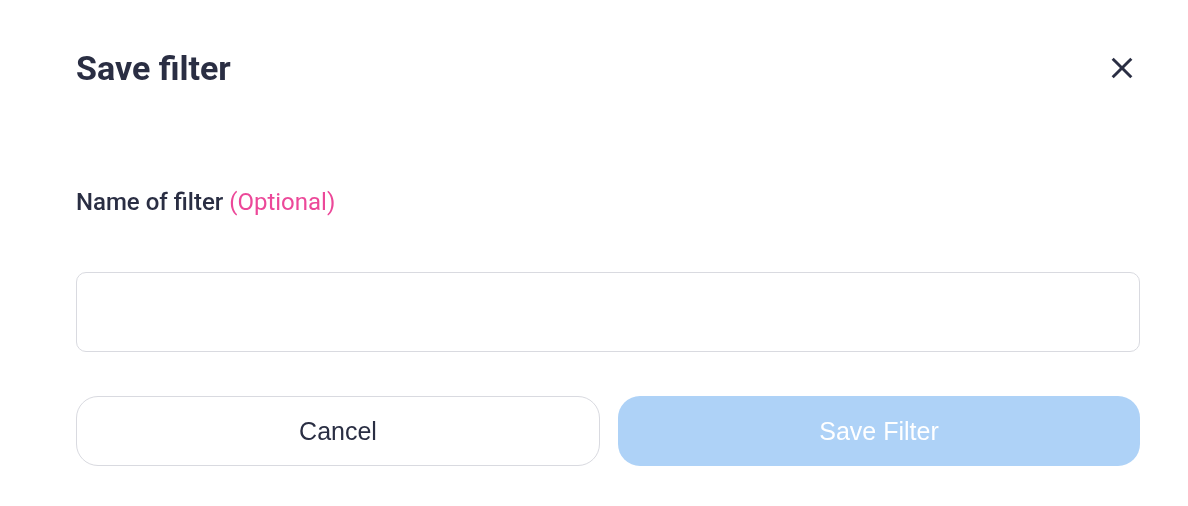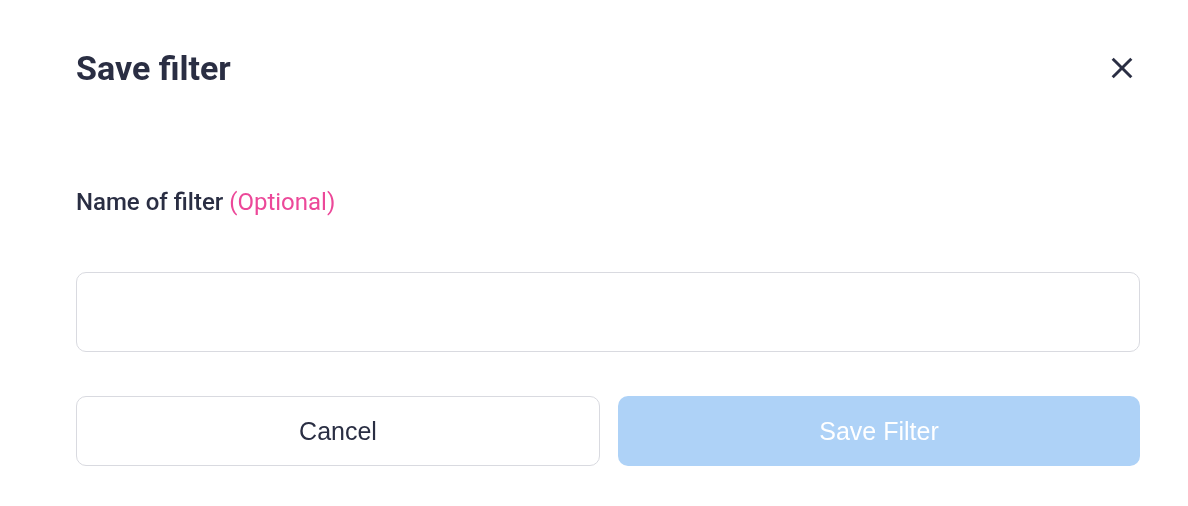--- a/index.html
+++ b/index.html
@@ -70,21 +70,21 @@
       background: #ffffff;
     }
     .modal-footer {
       margin-top: auto;
       display: flex;
       gap: 18px;
     }
     .btn {
       flex: 1;
       height: 70px;
-      border-radius: 10px;
+      border-radius: 22px;
       font-size: 25px;
       font-weight: 500;
       cursor: pointer;
       display: flex;
       align-items: center;
       justify-content: center;
     }
     .btn-cancel {
       background: #ffffff;
       border: 1px solid #d9dae0;

